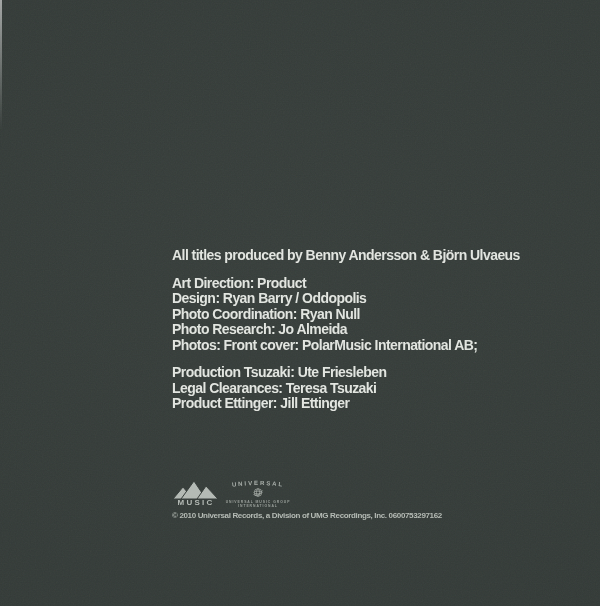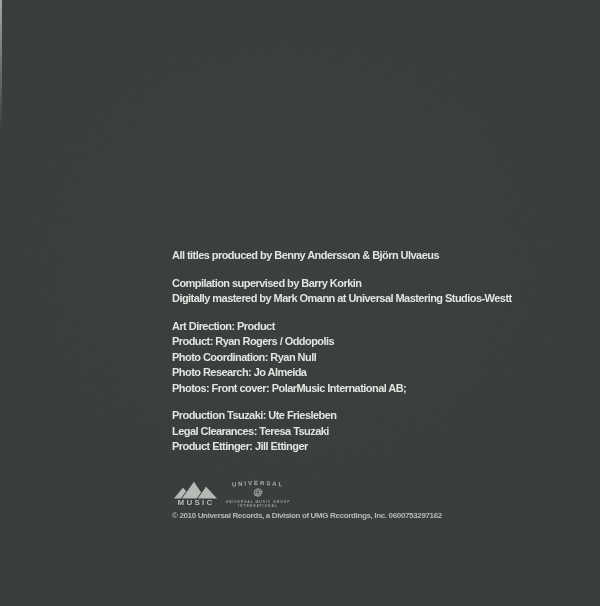--- a/index.html
+++ b/index.html
@@ -38,21 +38,21 @@
     height: 130px;
     background: linear-gradient(to bottom, rgba(255,255,255,0.55), rgba(255,255,255,0));
     pointer-events: none;
   }
   .credits {
     position: absolute;
     left: 172px;
     top: 248px;
     width: 380px;
     color: #e3e6e1;
-    font-size: 11px;
+    font-size: 14px;
     font-weight: 700;
     letter-spacing: -0.55px;
     line-height: 15.5px;
   }
   .credits p {
     margin: 0 0 12px 0;
     padding: 0;
   }
   .logos {
     position: absolute;
@@ -118,26 +118,22 @@
 
 <div class="sleeve">
 
   <div class="scan-edge"></div>
 
   <div class="credits">
     <p>
       <span>All titles produced by Benny Andersson &amp; Björn Ulvaeus</span>
     </p>
     <p>
-      <span>Compilation supervised by Barry Korkin</span><br>
-      <span>Digitally mastered by Mark Omann at Universal Mastering Studios-Westt</span>
-    </p>
-    <p>
       <span>Art Direction: Product</span><br>
-      <span>Product: Ryan Rogers / Oddopolis</span><br>
+      <span>Design: Ryan Barry / Oddopolis</span><br>
       <span>Photo Coordination: Ryan Null</span><br>
       <span>Photo Research: Jo Almeida</span><br>
       <span>Photos: Front cover: PolarMusic International AB;</span><br>
     </p>
     <p>
       <span>Production Tsuzaki: Ute Friesleben</span><br>
       <span>Legal Clearances: Teresa Tsuzaki</span><br>
       <span>Product Ettinger: Jill Ettinger</span>
     </p>
   </div>

